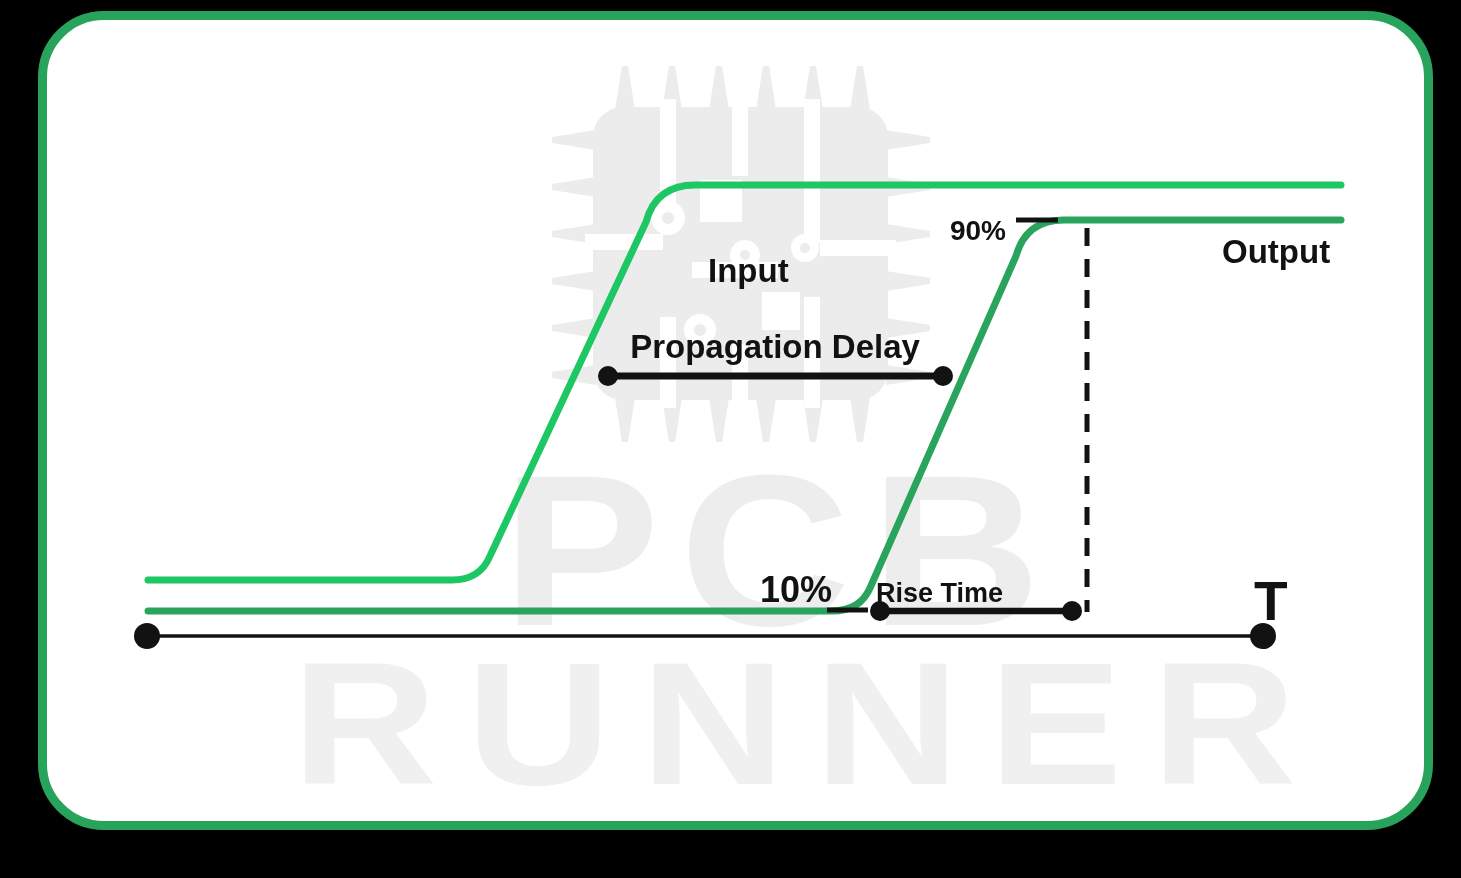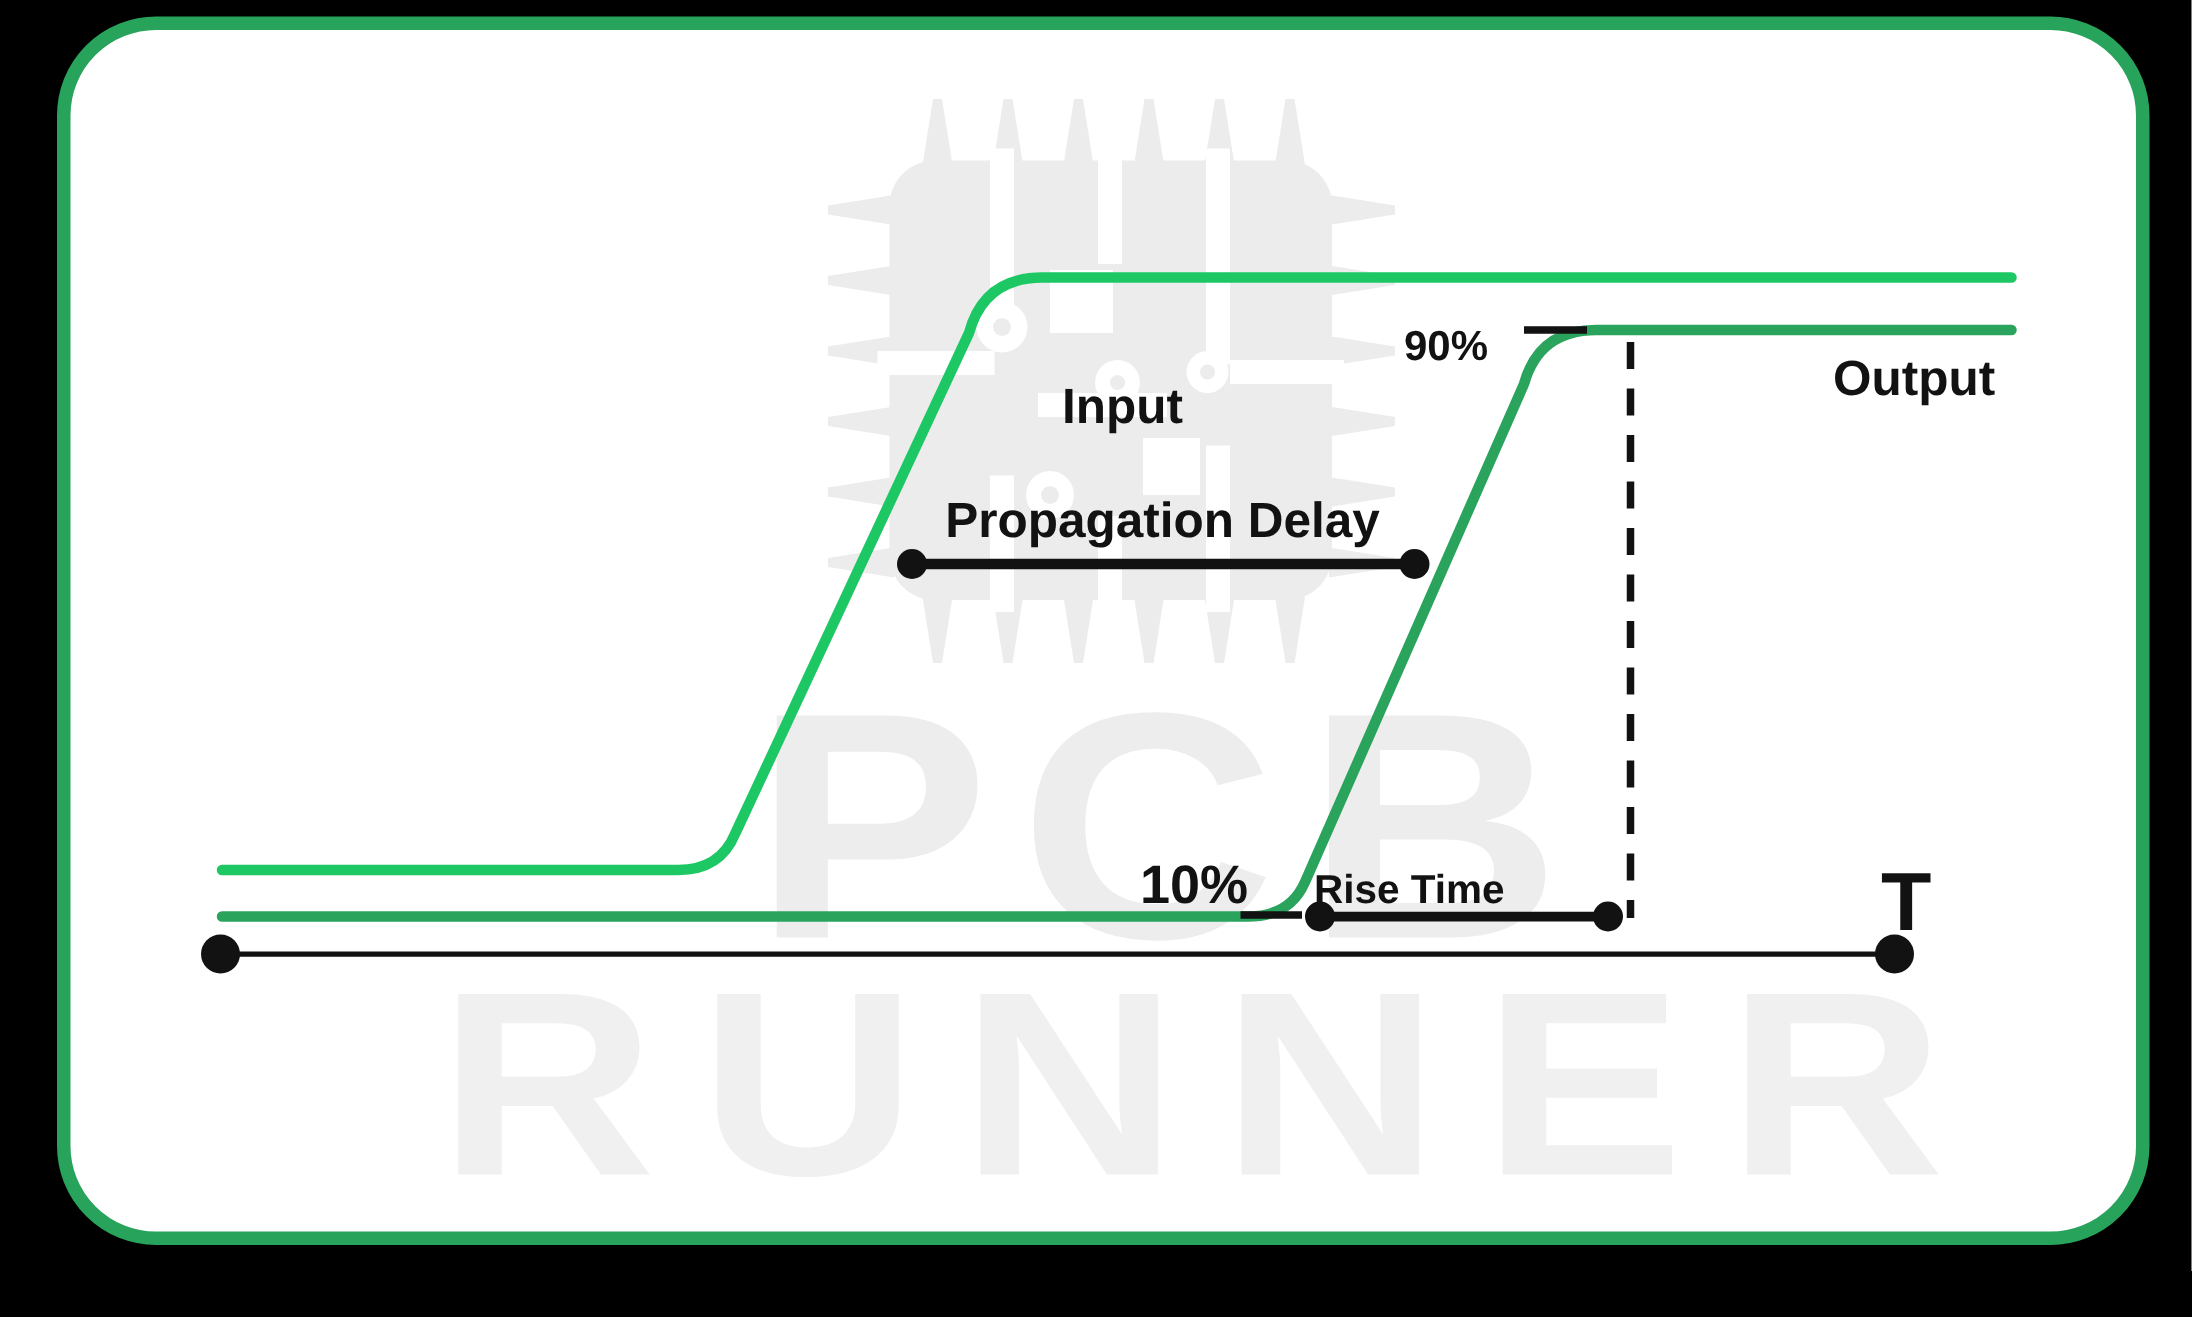--- a/index.html
+++ b/index.html
@@ -29,21 +29,21 @@
     position:absolute;
     color:#121212;
     font-weight:700;
     white-space:nowrap;
     line-height:1;
   }
   .lbl-input   {left:708px;  top:206px; font-size:33px;margin-top:48px;}
   .lbl-output  {left:1222px; top:235px; font-size:33px;}
   .lbl-prop    {left:606px;  top:330px; width:338px; text-align:center; font-size:33px;}
   .lbl-rise    {left:876px;  top:580px; width:198px; text-align:left; font-size:27px;}
-  .lbl-90     {left:936px;  top:217px; width:70px; font-size:28px;}
+  .lbl-90     {left:936px;  top:217px; width:70px; text-align:right; font-size:28px;}
   .lbl-10     {left:760px;  top:572px; font-size:36px;}
   .lbl-t      {left:1254px; top:574px; font-size:55px;}
   .wm{
     position:absolute;
     font-weight:700;
     line-height:1;
     color:#ededed;
     letter-spacing:18px;
     transform-origin:left top;
     white-space:nowrap;

